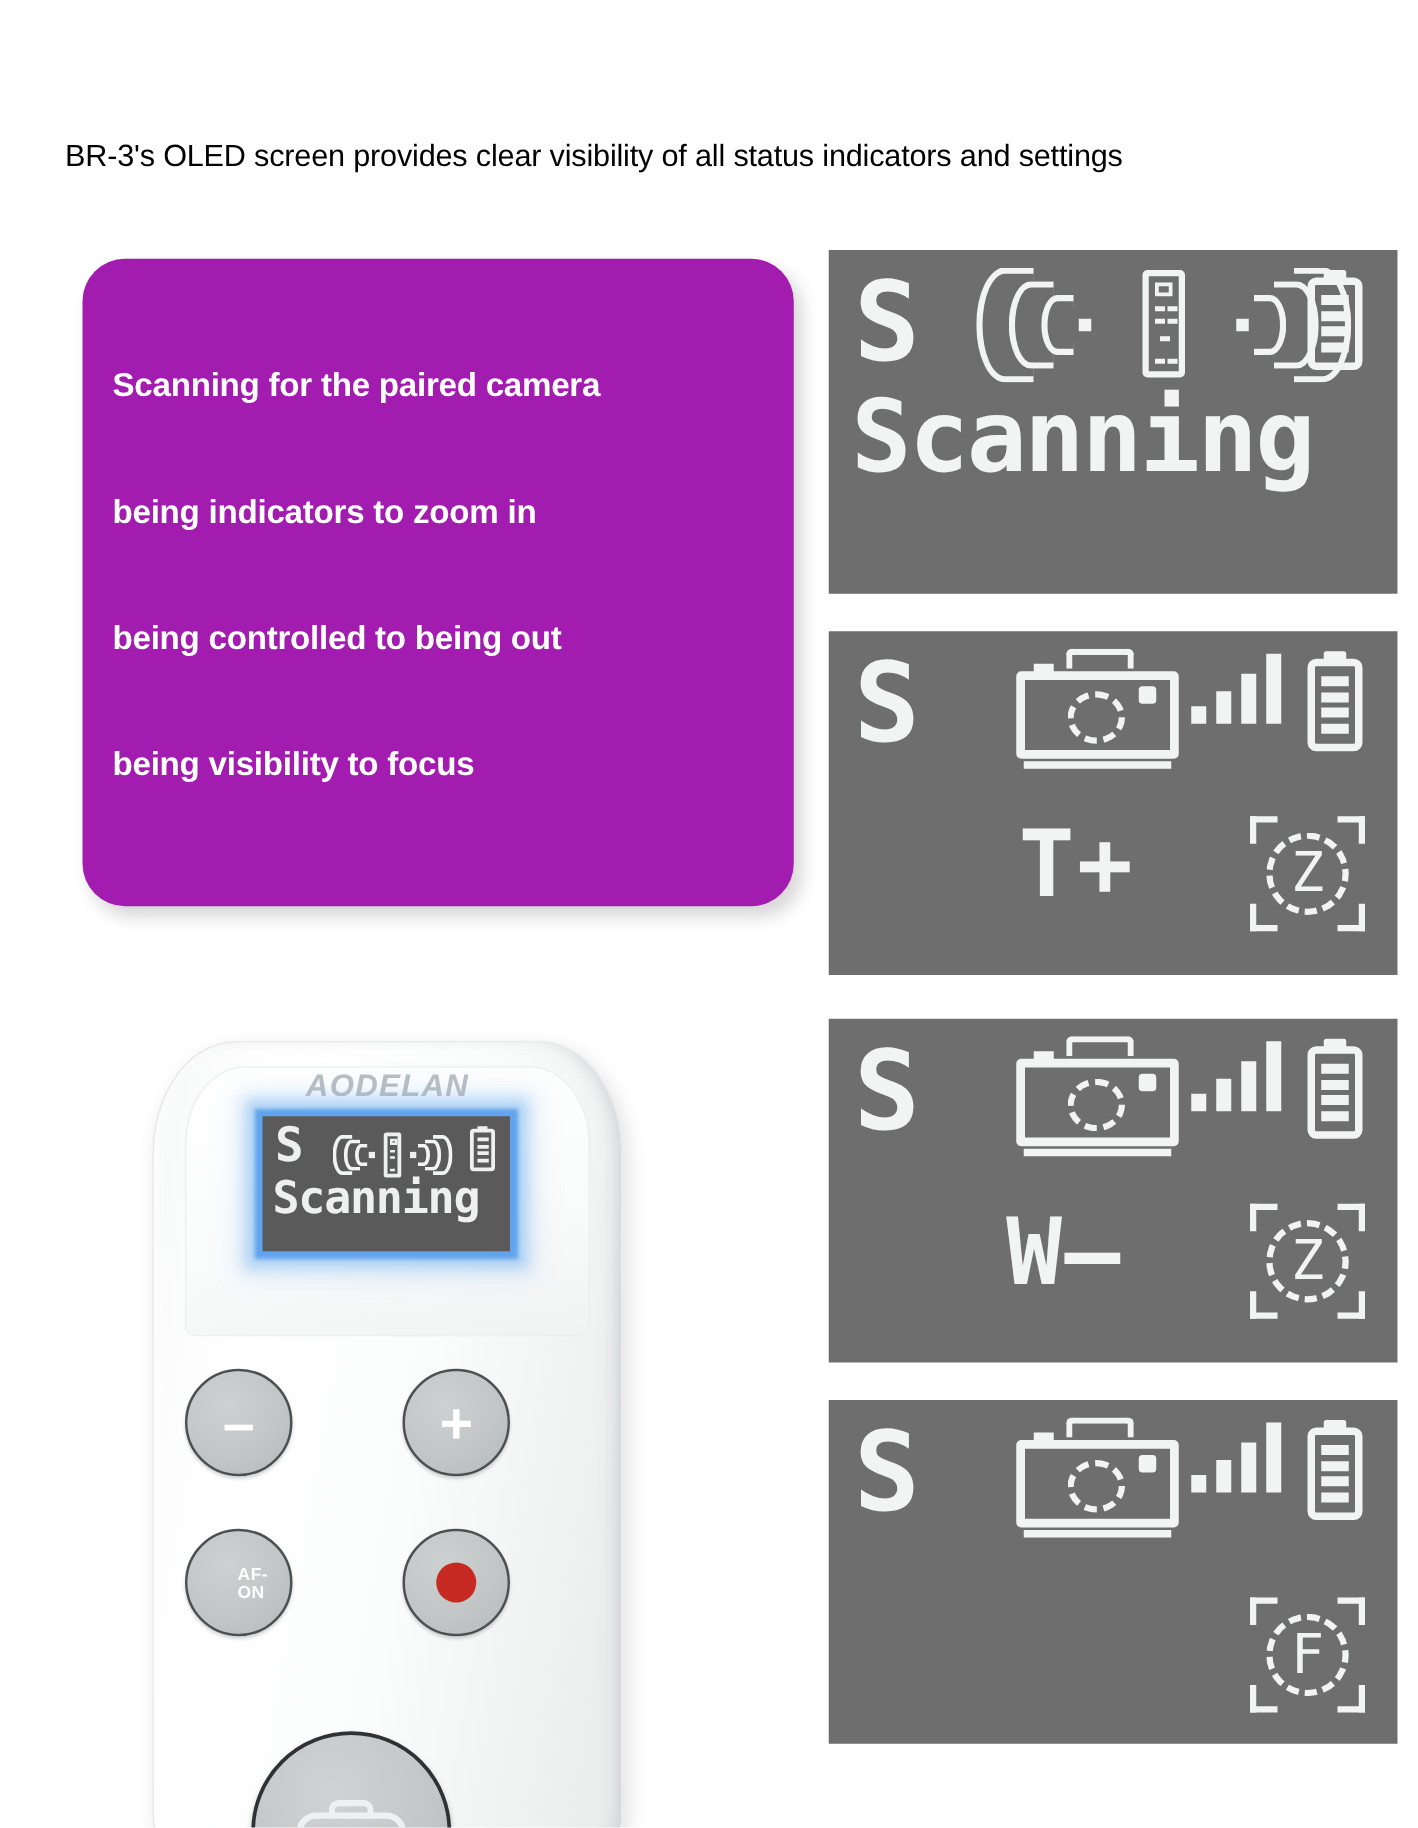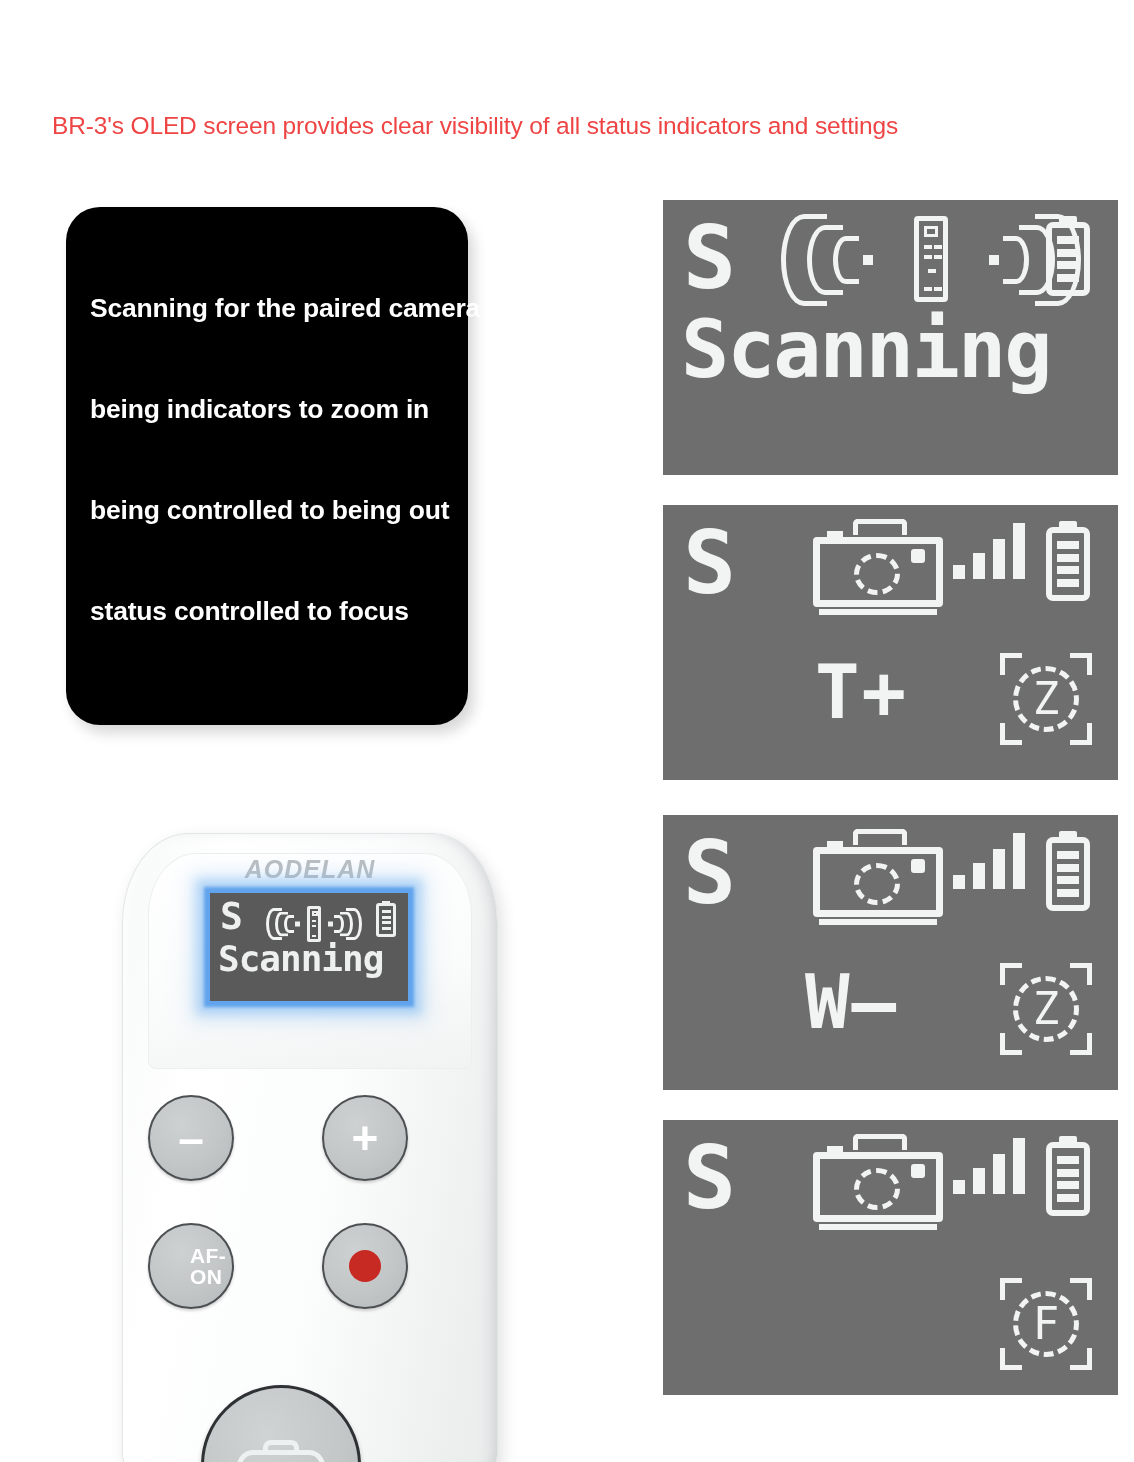--- a/index.html
+++ b/index.html
@@ -23,29 +23,29 @@
   .hdr-title {
     margin-left: 52px;
     font-size: 40px; font-weight: bold;
     color: #f0a03c;
     letter-spacing: -0.3px;
     text-shadow: 1px 1px 1px rgba(120,70,10,0.28);
     white-space: nowrap;
   }
   .hdr-sub {
     position: absolute; left: 52px; top: 112px;
-    font-size: 24.5px; color: #ef4444;
+    font-size: 24.5px; color: #000000;
     letter-spacing: -0.15px; white-space: nowrap;
   }
 
   
   .blue-card {
     position: absolute; left: 66px; top: 207px;
-    width: 402px; height: 518px;
-    background: #000000;
+    width: 569px; height: 518px;
+    background: #a21caf;
     border-radius: 34px;
     box-shadow: 6px 8px 14px rgba(0,0,0,0.16);
     padding: 86px 0 0 24px;
   }
   .blue-line {
     color: #ffffff; font-weight: bold;
     font-size: 26.5px;
     letter-spacing: -0.2px;
     margin-bottom: 70px;
     white-space: nowrap;
@@ -266,21 +266,21 @@
     display: flex; align-items: center; justify-content: center;
     box-shadow: 0 2px 3px rgba(0,0,0,0.18);
   }
   .btn-minus { left: 26px;  top: 262px; width: 86px; height: 86px; }
   .btn-plus  { left: 200px; top: 262px; width: 86px; height: 86px; }
   .btn-af    { left: 26px;  top: 390px; width: 86px; height: 86px; }
   .btn-rec   { left: 200px; top: 390px; width: 86px; height: 86px; }
   .sym {
     color: #ffffff; font-weight: bold; font-size: 46px; line-height: 1;
   }
-  .sym-small { font-size: 21px; letter-spacing: 0.4px; margin-left: 40px; }
+  .sym-small { font-size: 14px; letter-spacing: 0.4px; margin-left: 40px; }
   .rec-dot { width: 32px; height: 32px; border-radius: 50%; background: #c62a22; }
 
   .btn-shutter {
     position: absolute; left: 79px; top: 552px;
     width: 160px; height: 160px;
     background: radial-gradient(circle at 40% 30%, #cfd3d3 0%, #c3c7c7 55%, #b2b7b7 100%);
     border: 3px solid #2f3234; border-radius: 50%;
     box-shadow: 0 3px 5px rgba(0,0,0,0.22);
   }
   .shutter-cam {
@@ -301,21 +301,21 @@
 <body>
 
 <div id="root">
 
   <div class="hdr-sub">BR-3's OLED screen provides clear visibility of all status indicators and settings</div>
 
   <div class="blue-card">
     <div class="blue-line">Scanning for the paired camera</div>
     <div class="blue-line">being indicators to zoom in</div>
     <div class="blue-line">being controlled to being out</div>
-    <div class="blue-line">status controlled to focus</div>
+    <div class="blue-line">being visibility to focus</div>
   </div>
 
   <div class="oled" id="oled1">
     <div class="row-top">
       <div class="px bigS slotS">S</div>
 
       <div class="remote-wrap" style="position:absolute;left:118px;top:10px;">
 
         <div class="wave" style="left:0px;  width:46px;height:92px;border-color:#f2f4f3;border-right:none;border-radius:50% 0 0 50%/50% 0 0 50%;"></div>
         <div class="wave" style="left:26px; width:36px;height:70px;border-right:none;border-radius:50% 0 0 50%/50% 0 0 50%;"></div>

